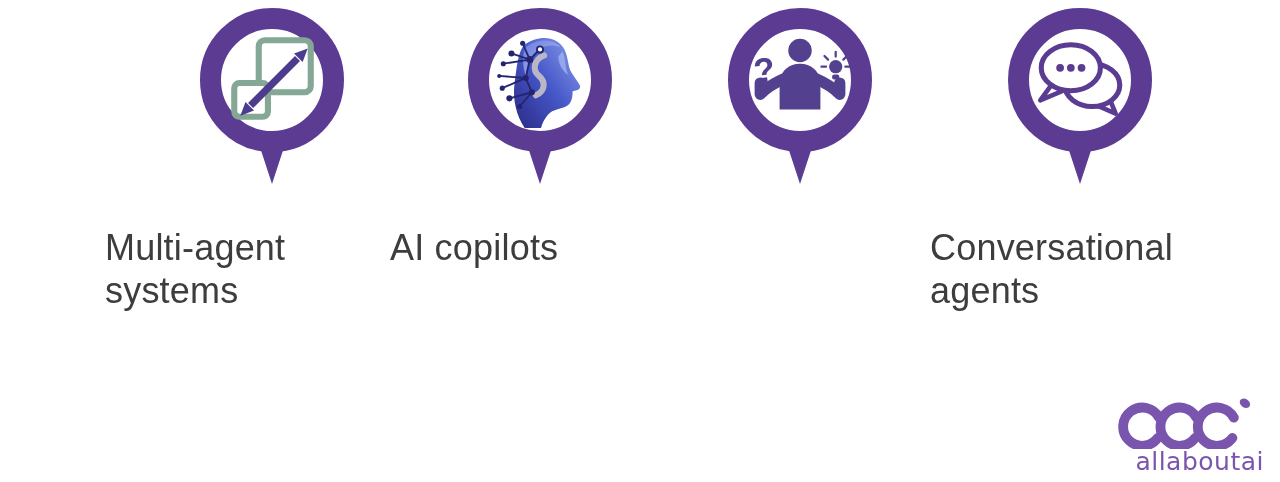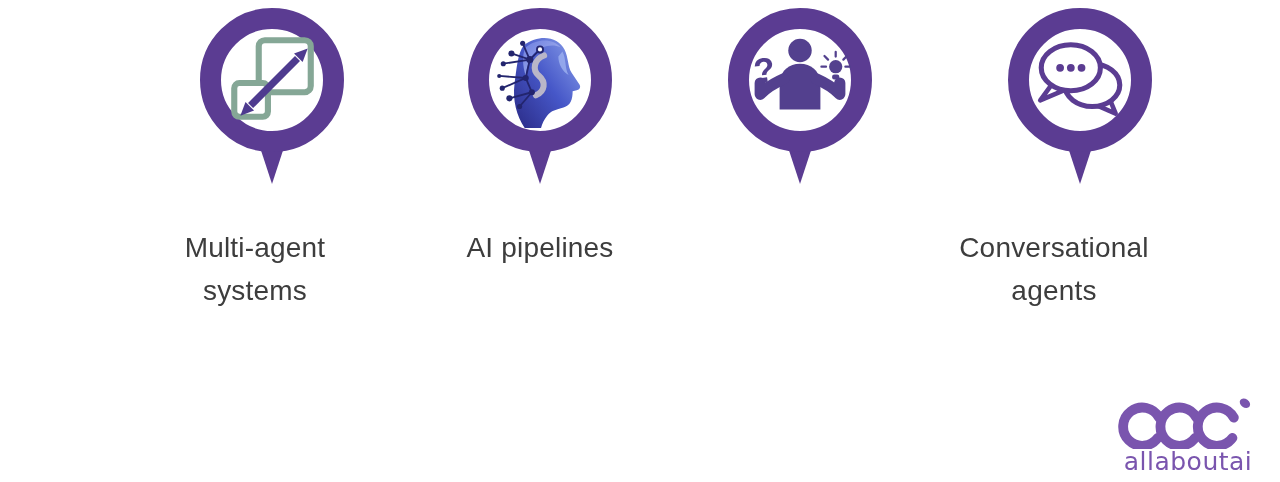--- a/index.html
+++ b/index.html
@@ -11,24 +11,24 @@
     --logo:#7a55ae;
     --navy:#23256e;
   }
   *{margin:0;padding:0;box-sizing:border-box;}
   body{background:#fff;font-family:"Liberation Sans",sans-serif;}
   .canvas{position:relative;width:1280px;height:482px;background:#ffffff;overflow:hidden;}
   .pin-svg{position:absolute;top:0;width:160px;height:200px;}
   .icon-svg{position:absolute;top:29px;width:102px;height:102px;}
   .pin-label{
     position:absolute;top:226px;width:300px;
-    text-align:center;font-size:28px;line-height:43px;
+    text-align:left;font-size:36px;line-height:43px;
     color:var(--label);white-space:pre-line;letter-spacing:0.2px;
   }
-  .logo{position:absolute;right:16px;bottom:6px;width:152px;text-align:center;}
+  .logo{position:absolute;right:16px;bottom:6px;width:152px;text-align:right;}
   .logo-mark{width:140px;height:56px;display:block;margin:0 auto;}
   .logo-word{
     font-family:"DejaVu Sans",sans-serif;font-size:25px;color:var(--logo);
     letter-spacing:0.5px;margin-top:-2px;
   }
 </style>
 </head>
 <body>
 
 <div class="canvas">
@@ -88,21 +88,21 @@
         <circle cx="13" cy="58" r="2.5"></circle>
       <circle cx="20" cy="68" r="3"></circle>
         <circle cx="30" cy="76" r="2.5"></circle>
       <circle cx="33" cy="14" r="2.5"></circle>
         <circle cx="40" cy="30" r="3.5"></circle>
       <circle cx="36" cy="48" r="3"></circle>
         <circle cx="42" cy="62" r="3"></circle>
       <circle cx="50" cy="20" r="3" fill="#ffffff" stroke="#23256e" stroke-width="1.8"></circle>
     </g>
   </svg>
-  <div class="pin-label" style="left:390px">AI pipelines</div>
+  <div class="pin-label" style="left:390px">AI copilots</div>
 
   <svg class="pin-svg" style="left:720px" viewBox="0 0 160 200">
     <polygon points="61,126 99,126 80,184" fill="#5b3c92"></polygon>
     <circle cx="80" cy="80" r="61.5" fill="#ffffff" stroke="#5b3c92" stroke-width="21"></circle>
   </svg>
   <svg class="icon-svg" style="left:749px" viewBox="0 0 100 100">
     <g fill="#53408e">
       <circle cx="50" cy="21" r="11.5"></circle>
       <path d="M50,34 C39,34 32,41 30,50 L30,79 L70,79 L70,50 C68,41 61,34 50,34 Z"></path>
     </g>
@@ -130,21 +130,21 @@
     <path d="M78,66 L85,83 L62,73 Z" fill="#ffffff" stroke="#5b3c92" stroke-width="4.5" stroke-linejoin="round"></path>
     <ellipse cx="62" cy="55" rx="27" ry="21" fill="#ffffff" stroke="#5b3c92" stroke-width="5"></ellipse>
     <path d="M24,52 L11,70 L37,59 Z" fill="#ffffff" stroke="#5b3c92" stroke-width="4.5" stroke-linejoin="round"></path>
     <ellipse cx="41" cy="38" rx="29" ry="22.5" fill="#ffffff" stroke="#5b3c92" stroke-width="5"></ellipse>
     <g fill="#5b3c92">
       <circle cx="30.5" cy="38" r="3.8"></circle>
       <circle cx="41" cy="38" r="3.8"></circle>
       <circle cx="51.5" cy="38" r="3.8"></circle>
     </g>
   </svg>
-  <div class="pin-label" style="left:904px">Conversational
+  <div class="pin-label" style="left:930px">Conversational
 agents</div>
 
   <div class="logo">
     <svg class="logo-mark" viewBox="0 0 150 60">
       <g fill="none" stroke="#7a55ae" stroke-width="10.5" stroke-linecap="round">
         <path d="M44.1,26.4 A20.5,20.5 0 1 0 42.6,48.1"></path>
         <path d="M84.1,26.4 A20.5,20.5 0 1 0 82.6,48.1"></path>
         <path d="M124.1,26.4 A20.5,20.5 0 1 0 122.6,48.1"></path>
       </g>
       <ellipse cx="136" cy="11" rx="6" ry="4.5" fill="#7a55ae" transform="rotate(35 136 11)"></ellipse>

